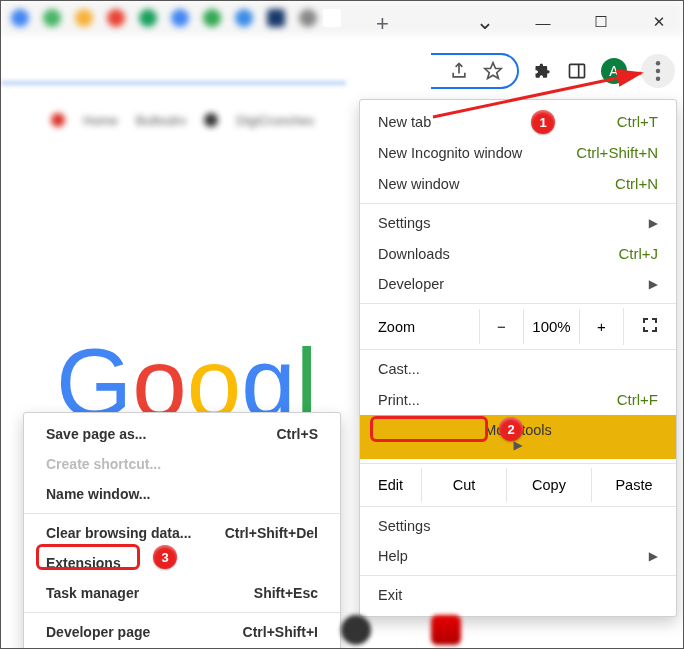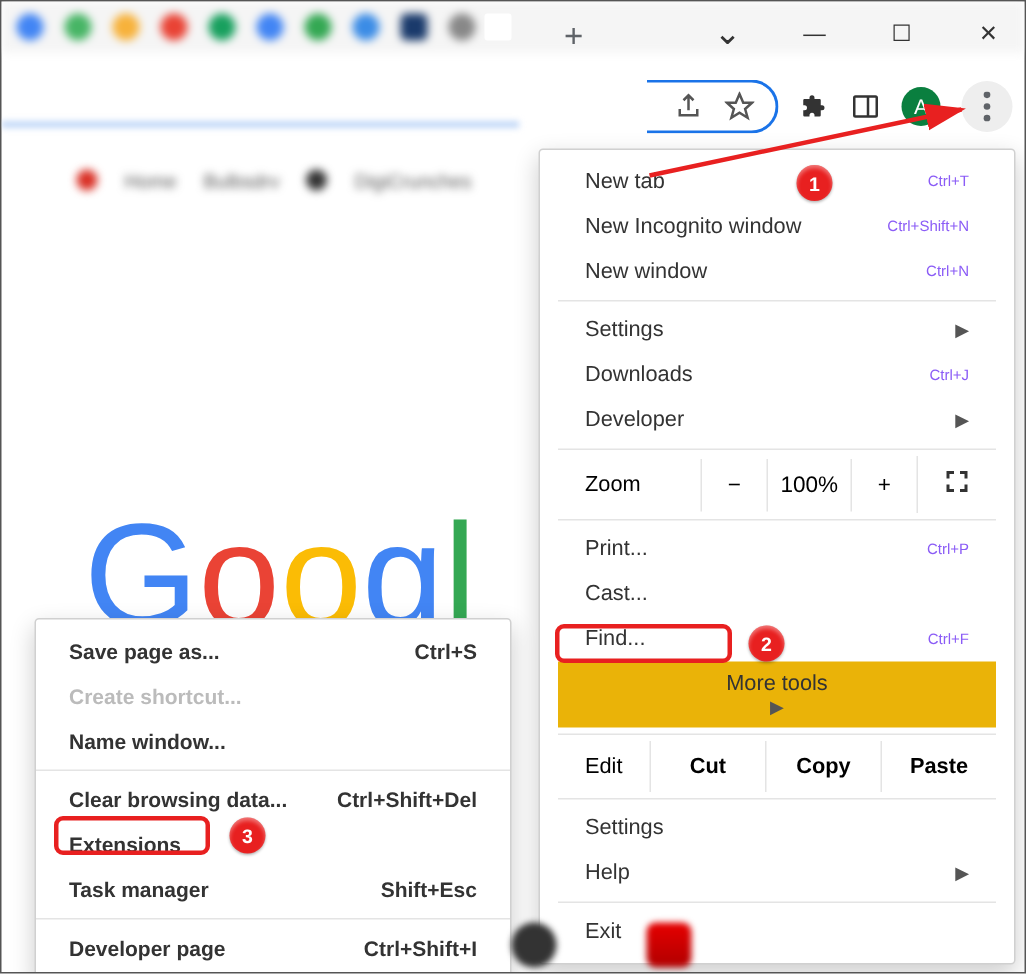--- a/index.html
+++ b/index.html
@@ -29,30 +29,30 @@
     .blur-line { position: absolute; left: 0; top: 80px; width: 345px; height: 4px; background: #b9d2f6; filter: blur(2px); }
     
     .bookmarks-bar { position: absolute; left: 0; top: 104px; width: 345px; height: 30px; display: flex; align-items: center; gap: 18px; padding-left: 50px; filter: blur(3px); color: #555; font-size: 13px; }
     .bookmarks-bar .b-ico { width: 14px; height: 14px; border-radius: 50%; background: #333; }
 
     
     .google-logo { position: absolute; left: 55px; top: 326px; display: flex; align-items: baseline; }
     .google-logo span { font-size: 98px; font-weight: 500; }
 
     
-    .main-menu { position: absolute; left: 358px; top: 98px; width: 318px; background: #fff; border: 1px solid #d0d0d0; border-radius: 3px; box-shadow: 0 6px 16px rgba(0,0,0,0.2); padding: 6px 12px; }
+    .main-menu { position: absolute; left: 358px; top: 98px; width: 318px; background: #fff; border: 1px solid #d0d0d0; border-radius: 3px; box-shadow: 0 6px 16px rgba(0,0,0,0.2); padding: 6px 0; }
     .menu-row { display: flex; align-items: center; justify-content: space-between; padding: 7px 18px; font-size: 14.5px; color: #333; cursor: pointer; }
     .menu-row.highlighted { background: #eab308; flex-direction: column; }
-    .menu-row .shortcut { color: #8b5cf6; font-size: 10px; }
+    .menu-row .shortcut { color: #4d7c0f; font-size: 15px; }
     .menu-arrow { font-size: 12px; color: #555; }
     .menu-sep { height: 1px; background: #e4e4e4; margin: 4px 0; }
     .zoom-row { display: flex; align-items: center; padding: 0; font-size: 14.5px; }
     .zoom-row .zl { flex: 1; padding: 9px 18px; }
     .zoom-row .zb { width: 44px; text-align: center; padding: 9px 0; border-left: 1px solid #e4e4e4; font-size: 15px; }
-    .edit-row .eb { flex: 1; text-align: center; padding: 9px 0; border-left: 1px solid #e4e4e4; font-weight: bold; }
+    .edit-row .eb { flex: 1; text-align: center; padding: 9px 0; border-left: 1px solid #e4e4e4; }
     .edit-row .el { padding: 9px 18px; }
 
     
     .sub-menu { position: absolute; left: 22px; top: 411px; width: 318px; background: #fff; border: 1px solid #d0d0d0; border-radius: 3px; box-shadow: 0 6px 16px rgba(0,0,0,0.2); padding: 6px 0; }
     .sub-row { display: flex; align-items: center; justify-content: space-between; padding: 7px 22px; font-size: 14px; color: #333; font-weight: bold; }
     .sub-row.dis { color: #bbb; text-align: right; }
 
     
     .callout-box { position: absolute; border: 3px solid #e82020; border-radius: 6px; pointer-events: none; }
     .callout-num { position: absolute; width: 24px; height: 24px; border-radius: 50%; background: #e82020; color: #fff; display: flex; align-items: center; justify-content: center; font-size: 13px; font-weight: bold; pointer-events: none; box-shadow: inset 0 2px 3px rgba(255,255,255,0.4), 0 1px 2px rgba(0,0,0,0.3); }
@@ -165,28 +165,24 @@
     <span class="zb" style="width:56px">100%</span>
     <span class="zb">+</span>
     <span class="zb" style="width:53px">
       <svg width="16" height="16" viewBox="0 0 16 16" fill="none" stroke="#333" stroke-width="2">
           <path d="M2 6V2h4M10 2h4v4M14 10v4h-4M6 14H2v-4"></path>
         </svg>
     </span>
   </div>
   <div class="menu-sep"></div>
   <div class="menu-row">
+      <span>Cast...</span>
+    </div>
+  <div class="menu-row">
       <span>Print...</span>
-      <span class="shortcut">Ctrl+P</span>
-    </div>
-  <div class="menu-row">
-      <span>Cast...</span>
-    </div>
-  <div class="menu-row">
-      <span>Find...</span>
       <span class="shortcut">Ctrl+F</span>
     </div>
   <div class="menu-row highlighted">
       <span>More tools</span>
       <span class="menu-arrow">▶</span>
     </div>
   <div class="menu-sep"></div>
   <div class="zoom-row edit-row">
     <span class="el">Edit</span>
     <span class="eb">Cut</span>

